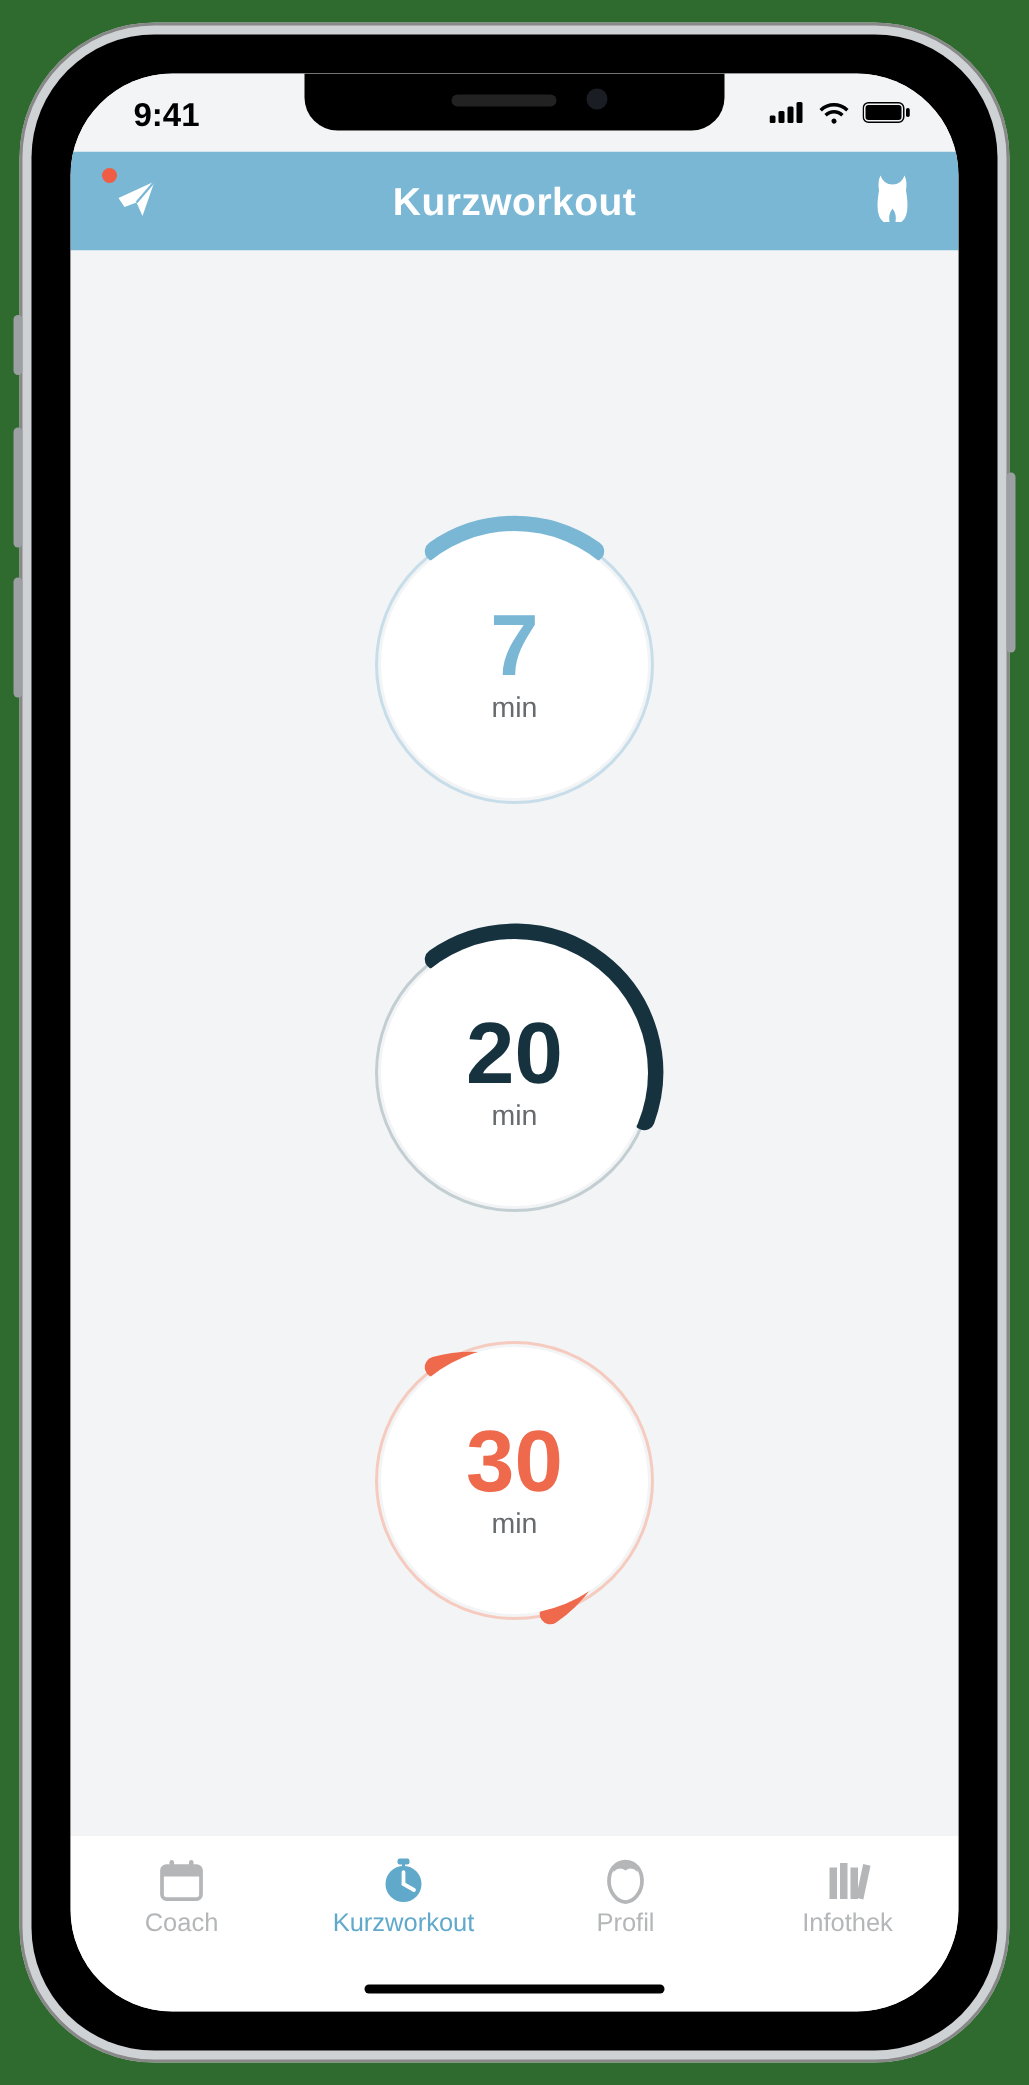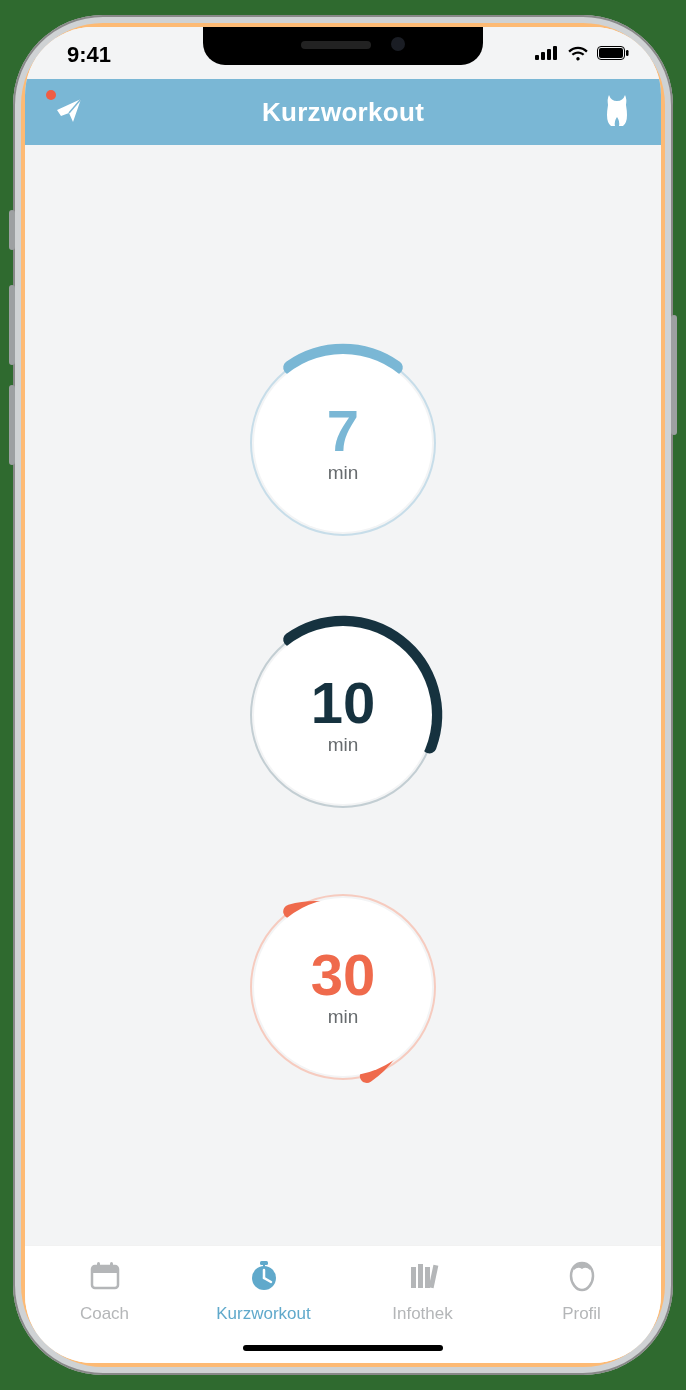--- a/index.html
+++ b/index.html
@@ -19,22 +19,22 @@
     height: 1360px;
     margin: 15px auto;
     border-radius: 90px;
     background: #cfd2d4;
     padding: 8px;
     box-shadow: 0 0 0 2px #888 inset;
   }
   .device-inner {
     width: 100%; height: 100%;
     border-radius: 82px;
-    background: #fdba74;
-    padding: 4px;
+    background: #000000;
+    padding: 26px;
   }
   .screen {
     position: relative;
     width: 100%; height: 100%;
     border-radius: 68px;
     overflow: hidden;
     background: #f3f4f5;
   }
   .notch {
     position: absolute;
@@ -143,21 +143,21 @@
     height: 118px;
     background: #fff;
     border-top: 1px solid rgba(0,0,0,0.05);
     display: flex;
     justify-content: space-around;
     align-items: flex-start;
     padding-top: 12px;
   }
   .tab {
     display: flex; flex-direction: column; align-items: center;
-    gap: 10px;
+    gap: 0;
     width: 25%;
     color: #b4b6b8;
     cursor: pointer;
   }
   .tab.active { color: #60a9cb; }
   .tab-icon { height: 36px; display:flex; align-items:center; justify-content:center; }
   .tab-label { font-size: 17px; font-weight: 500; }
 
   .home-indicator {
     position: absolute;
@@ -237,21 +237,21 @@
             <div class="wc-unit">min</div>
           </div>
         </div>
 
         <div class="workout-circle wc-15">
           <svg viewBox="0 0 210 210">
             <circle cx="105" cy="105" r="92" fill="none" stroke="#c3ced3" stroke-width="2"></circle>
             <path d="M 52.2 29.5 A 92 92 0 0 1 191.5 136.5" fill="none" stroke="#16323f" stroke-width="14" stroke-linecap="round"></path>
           </svg>
           <div class="wc-inner">
-            <div class="wc-num">10</div>
+            <div class="wc-num">20</div>
             <div class="wc-unit">min</div>
           </div>
         </div>
 
         <div class="workout-circle wc-20">
           <svg viewBox="0 0 210 210">
             <circle cx="105" cy="105" r="92" fill="none" stroke="#f6cbbf" stroke-width="2"></circle>
             <path d="M 52.2 29.5 A 92 92 0 0 1 128.8 193.9" fill="none" stroke="#ef6a4c" stroke-width="14" stroke-linecap="round"></path>
           </svg>
           <div class="wc-inner">
@@ -285,37 +285,37 @@
               <path d="M17 19 L17 11" stroke="#fff" stroke-width="2.5" stroke-linecap="round"></path>
               <path d="M17 19 L24 23" stroke="#fff" stroke-width="2.5" stroke-linecap="round"></path>
             </svg>
           </div>
           <div class="tab-label">Kurzworkout</div>
         </div>
 
         <div class="tab">
           <div class="tab-icon">
             <svg width="34" height="34" viewBox="0 0 34 34">
+              <path d="M17 4 C10 4 6 10 6 17 C6 24 11 31 17 31 C23 31 28 24 28 17 C28 10 24 4 17 4 Z" fill="none" stroke="#b4b6b8" stroke-width="2.5"></path>
+              <path d="M9 11 Q13 7 17 10 Q21 7 25 11 L25 7 Q17 2 9 7 Z" fill="#b4b6b8"></path>
+            </svg>
+          </div>
+          <div class="tab-label">Profil</div>
+        </div>
+
+        <div class="tab">
+          <div class="tab-icon">
+            <svg width="34" height="34" viewBox="0 0 34 34">
               <rect x="5" y="8" width="5" height="21" fill="#b4b6b8"></rect>
               <rect x="12" y="5" width="5" height="24" fill="#b4b6b8"></rect>
               <rect x="19" y="8" width="5" height="21" fill="#b4b6b8"></rect>
               <rect x="25" y="6" width="5" height="23" transform="rotate(12 27.5 17.5)" fill="#b4b6b8"></rect>
             </svg>
           </div>
           <div class="tab-label">Infothek</div>
         </div>
 
-        <div class="tab">
-          <div class="tab-icon">
-            <svg width="34" height="34" viewBox="0 0 34 34">
-              <path d="M17 4 C10 4 6 10 6 17 C6 24 11 31 17 31 C23 31 28 24 28 17 C28 10 24 4 17 4 Z" fill="none" stroke="#b4b6b8" stroke-width="2.5"></path>
-              <path d="M9 11 Q13 7 17 10 Q21 7 25 11 L25 7 Q17 2 9 7 Z" fill="#b4b6b8"></path>
-            </svg>
-          </div>
-          <div class="tab-label">Profil</div>
-        </div>
-
       </div>
 
       <div class="home-indicator"></div>
     </div>
   </div>
 </div>
 
 </body></html>

